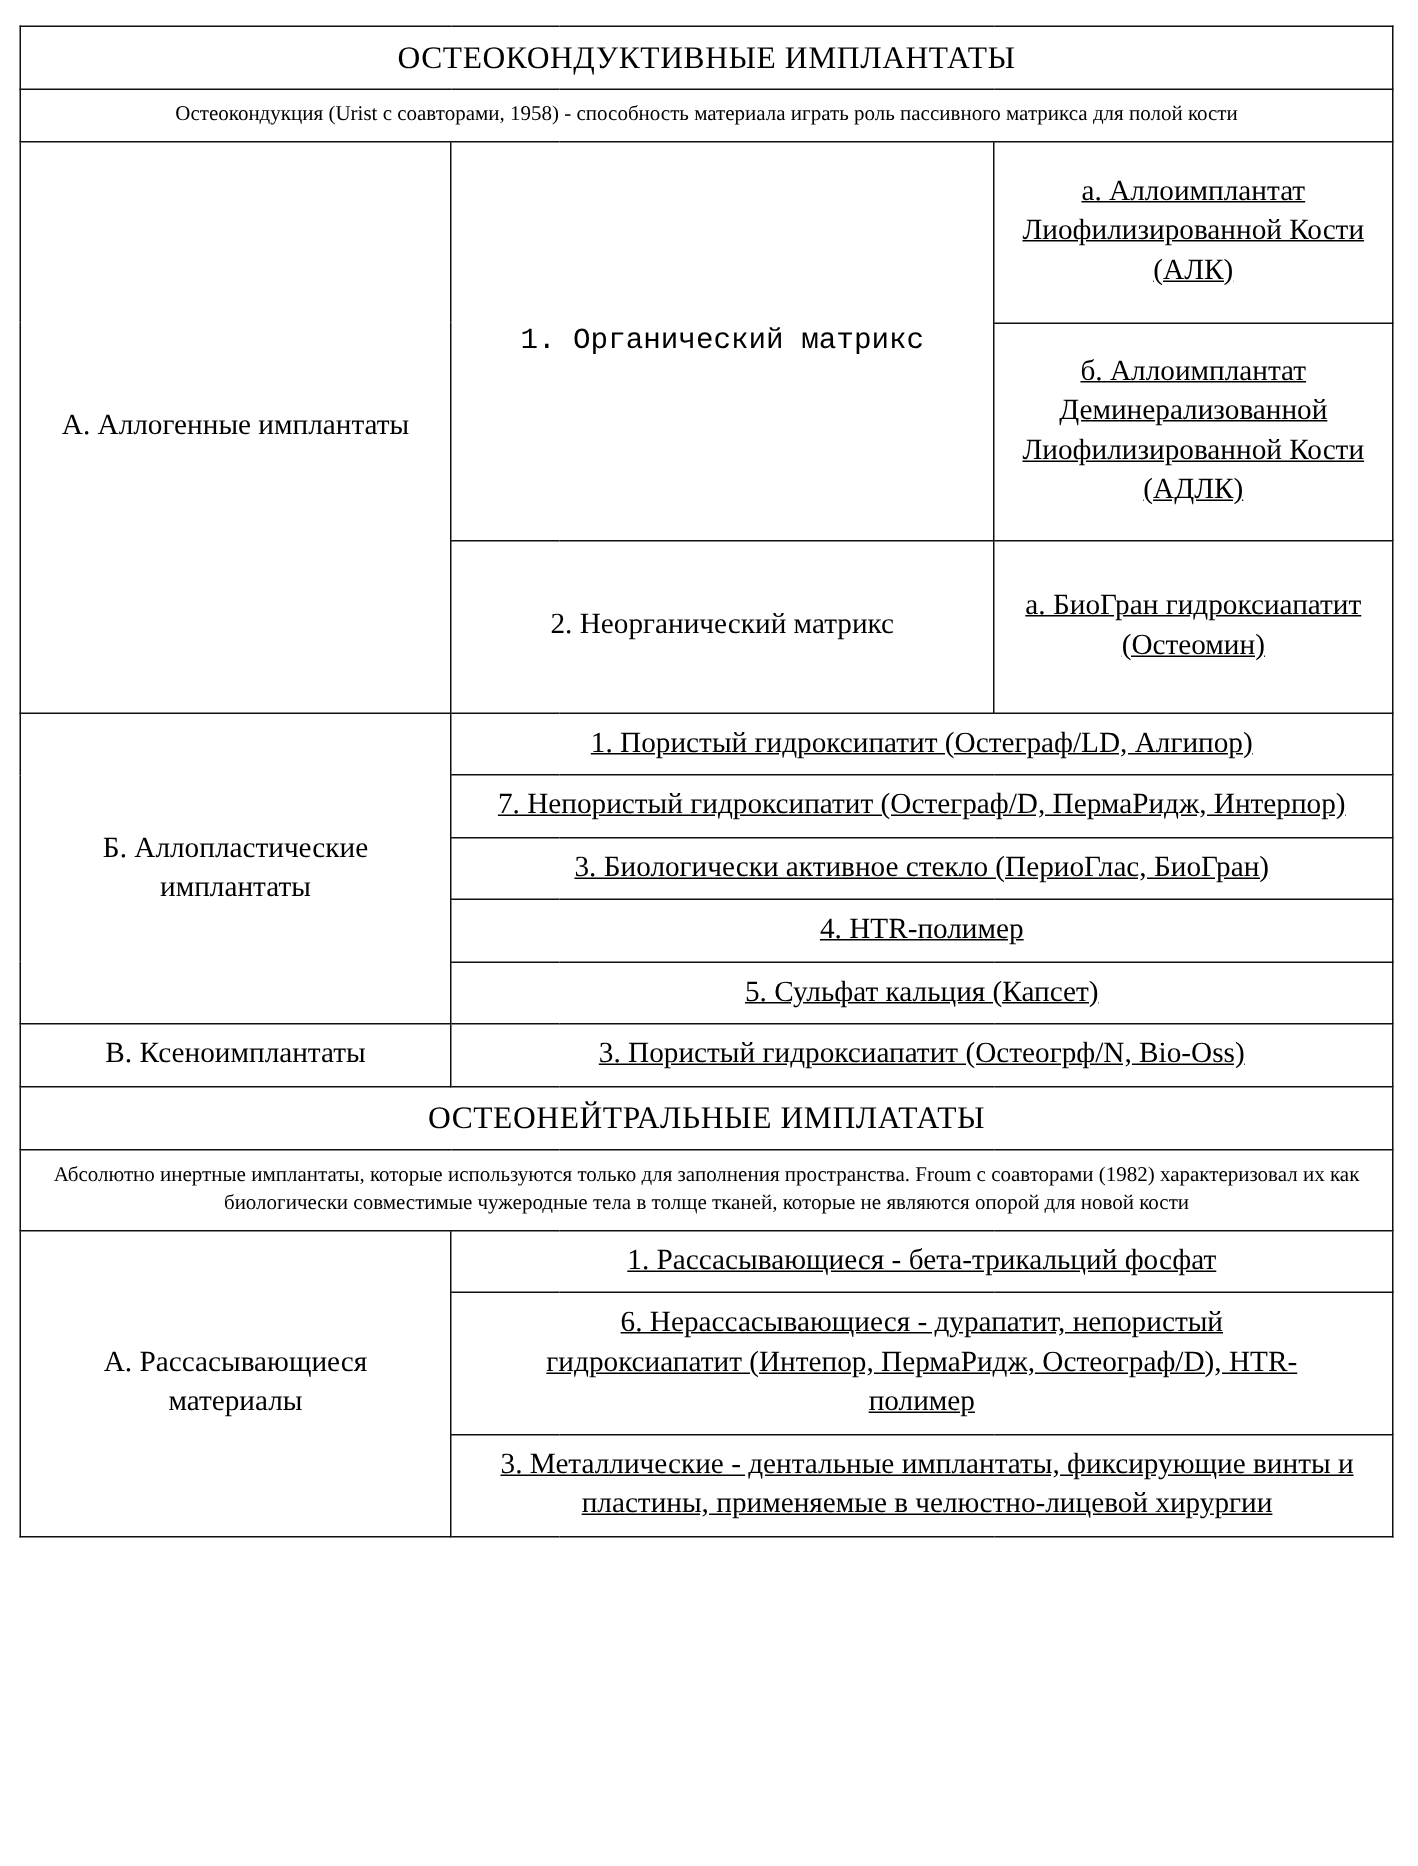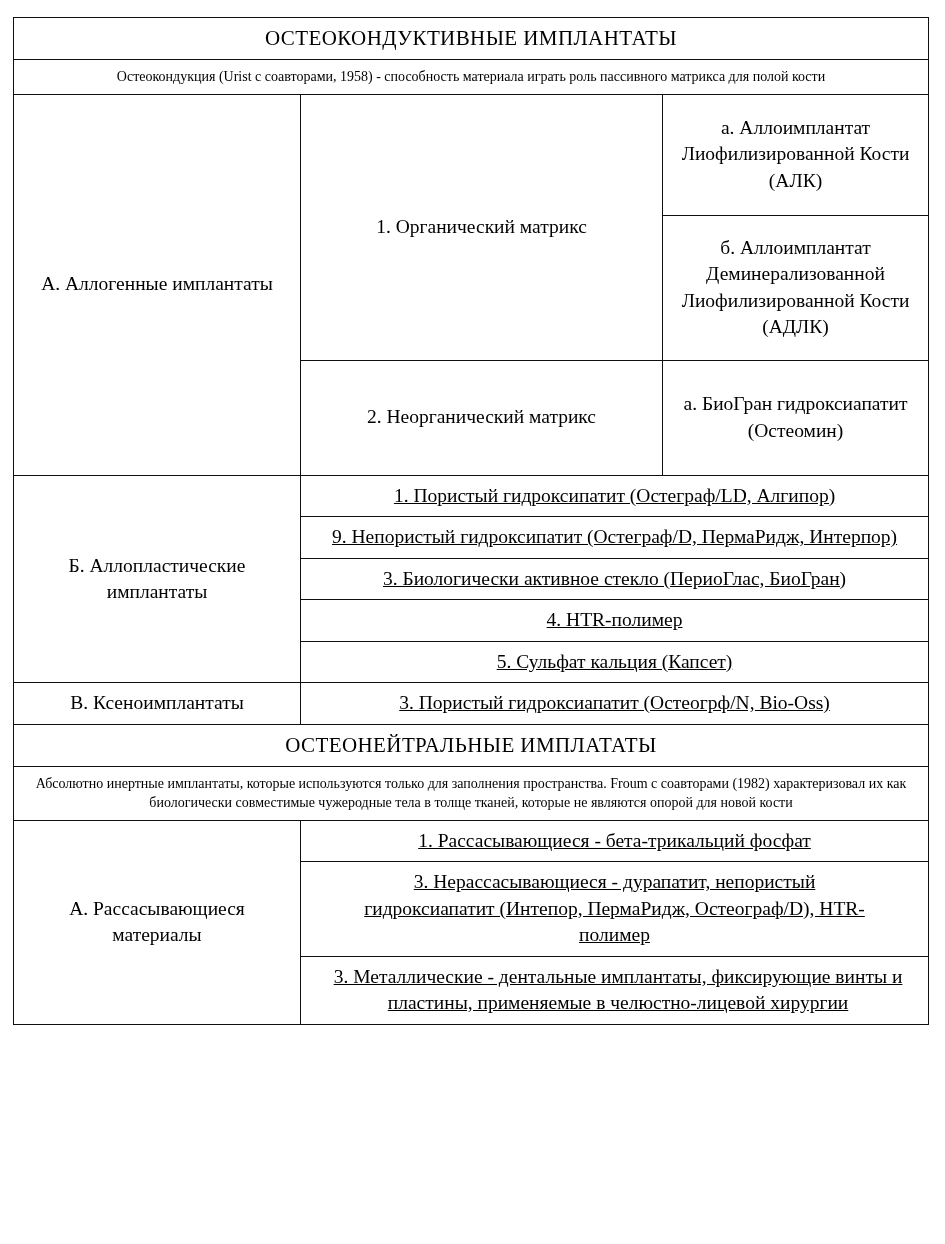--- a/index.html
+++ b/index.html
@@ -56,31 +56,33 @@
   }
 
   td.mid-cell {
     padding: 10px 14px;
     line-height: 1.35;
   }
 
   td.leaf-cell {
     padding: 9px 12px;
     line-height: 1.35;
+    text-decoration: underline;
   }
 
   td.list-cell {
     padding: 9px 26px;
     line-height: 1.36;
     text-decoration: underline;
   }
 
   td.tall-top {
     vertical-align: top;
     padding-top: 13px;
+    font-family: Liberation Mono, monospace;
   }
 </style>
 </head>
 <body>
 
 <div class="page">
 
   <table class="doc-table">
     <colgroup>
       <col style="width:287px">
@@ -111,21 +113,21 @@
       <tr>
         <td class="mid-cell" colspan="2">2. Неорганический матрикс</td>
         <td class="leaf-cell" style="height:100px">а. БиоГран гидроксиапатит (Остеомин)</td>
       </tr>
 
       <tr>
         <td class="cat-label" rowspan="5">Б. Аллопластические имплантаты</td>
         <td class="list-cell" colspan="3">1. Пористый гидроксипатит (Остеграф/LD, Алгипор)</td>
       </tr>
       <tr>
-        <td class="list-cell" colspan="3">9. Непористый гидроксипатит (Остеграф/D, ПермаРидж, Интерпор)</td>
+        <td class="list-cell" colspan="3">7. Непористый гидроксипатит (Остеграф/D, ПермаРидж, Интерпор)</td>
       </tr>
       <tr>
         <td class="list-cell" colspan="3">3. Биологически активное стекло (ПериоГлас, БиоГран)</td>
       </tr>
       <tr>
         <td class="list-cell" colspan="3">4. HTR-полимер</td>
       </tr>
       <tr>
         <td class="list-cell" colspan="3">5. Сульфат кальция (Капсет)</td>
       </tr>
@@ -141,21 +143,21 @@
 
       <tr>
         <td class="definition" colspan="4">Абсолютно инертные имплантаты, которые используются только для заполнения пространства. Froum с соавторами (1982) характеризовал их как биологически совместимые чужеродные тела в толще тканей, которые не являются опорой для новой кости</td>
       </tr>
 
       <tr>
         <td class="cat-label" rowspan="3" style="width:242px">А. Рассасывающиеся материалы</td>
         <td class="list-cell" colspan="3">1. Рассасывающиеся - бета-трикальций фосфат</td>
       </tr>
       <tr>
-        <td class="list-cell" colspan="3" style="padding-left:60px;padding-right:60px">3. Нерассасывающиеся - дурапатит, непористый гидроксиапатит (Интепор, ПермаРидж, Остеограф/D), HTR-полимер</td>
+        <td class="list-cell" colspan="3" style="padding-left:60px;padding-right:60px">6. Нерассасывающиеся - дурапатит, непористый гидроксиапатит (Интепор, ПермаРидж, Остеограф/D), HTR-полимер</td>
       </tr>
       <tr>
         <td class="list-cell" colspan="3" style="padding-left:23px;padding-right:16px">3. Металлические - дентальные имплантаты, фиксирующие винты и пластины, применяемые в челюстно-лицевой хирургии</td>
       </tr>
 
     </tbody>
   </table>
 
 </div>
 

